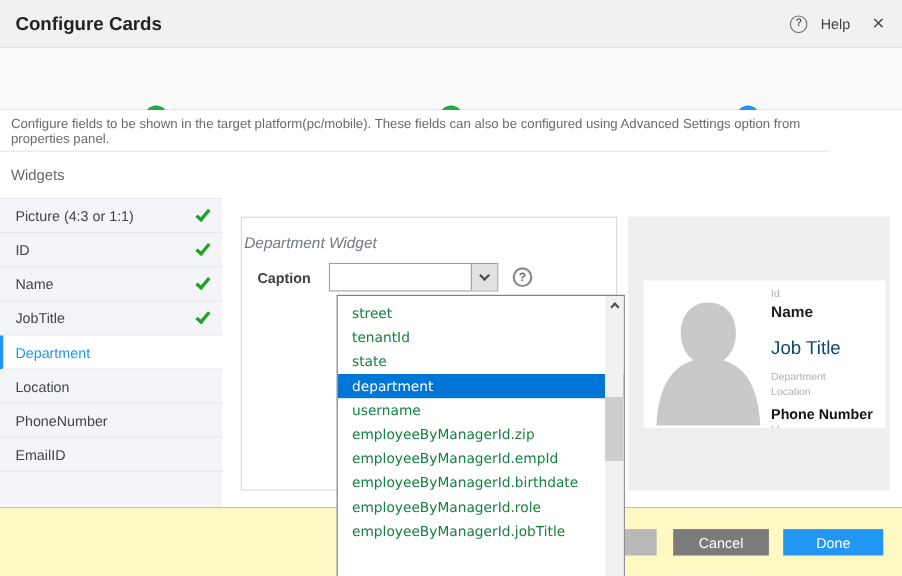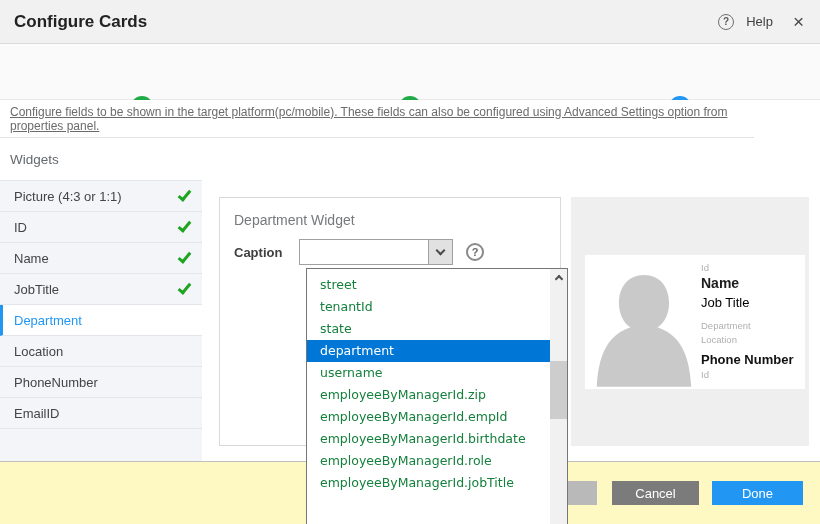--- a/index.html
+++ b/index.html
@@ -27,41 +27,41 @@
   .step-circle.done { background:var(--green,#21ab47); }
   .step-circle.current { background:var(--accent,#2196f3); color:#fff; font-size:12px; }
   .step-label { margin-top:5px; font-size:12px; color:#555; }
   .step-label.current { color:#333; }
   .check-glyph { display:inline-block; width:6px; height:11px; border-right:2.5px solid #fff;
     border-bottom:2.5px solid #fff; transform:rotate(40deg); margin-top:-3px; }
 
   
   .desc { position:absolute; left:0; top:100px; width:754px; height:38px;
     border-bottom:1px solid #e2e2e2; display:flex; align-items:center;
-    padding-left:10px; font-size:12px; color:#6b6b6b; background:#fff;text-decoration:underline; }
+    padding-left:10px; font-size:12px; color:#6b6b6b; background:#fff; }
   .widgets-heading { position:absolute; left:0; top:138px; width:820px; height:42px;
     display:flex; align-items:center; padding-left:10px; font-size:13.5px; color:#64696e; background:#fff; }
 
   
   .sidebar { position:absolute; left:0; top:180px; width:202px; height:281px;
     background:#f3f5f8; border-top:1px solid #e3e6ea; }
   .side-row { height:31px; background:#f3f5f8; border-bottom:1px solid #e3e6ea;
     display:flex; align-items:center; padding:0 14px; cursor:pointer; }
   .side-row .side-label { font-size:13px; color:#41454b; }
   .side-row.sel { background:#fff; border-left:3px solid var(--accent,#2196f3); padding-left:11px; }
   .side-row.sel .side-label { color:var(--accent,#2196f3); }
   .side-check { margin-left:auto; width:7px; height:13px;
     border-right:3px solid var(--check-green,#1da520);
     border-bottom:3px solid var(--check-green,#1da520);
     transform:rotate(40deg); margin-top:-4px; }
 
   
   .main-panel { position:absolute; left:219px; top:197px; width:342px; height:249px;
     background:#fff; border:1px solid #d9d9d9; }
-  .panel-title { position:absolute; left:14px; top:14px; font-size:14px; color:#75797d; }
+  .panel-title { position:absolute; left:2px; top:14px; font-size:14px; color:#75797d;font-style:italic; }
   .caption-label { position:absolute; left:14px; top:47px; font-size:13px; font-weight:700; color:#404040; }
   .caption-select { position:absolute; left:79px; top:41px; width:154px; height:26px;
     background:#fff; border:1px solid #a0a0a0; cursor:pointer; }
   .select-value { position:absolute; left:6px; top:5px; font-size:12px; color:#222; }
   .select-arrow-btn { position:absolute; right:0; top:0; width:24px; height:24px;
     background:#e1e1e1; border-left:1px solid #a0a0a0;
     display:flex; align-items:center; justify-content:center; }
   .chev-down { width:7px; height:7px; border-right:2px solid #4a4a4a;
     border-bottom:2px solid #4a4a4a; transform:rotate(45deg); margin-top:-3px; }
   .panel-help { position:absolute; left:246px; top:45px; width:18px; height:18px;
@@ -82,21 +82,21 @@
     transform:rotate(45deg); margin-top:3px; }
   .dd-thumb { position:absolute; left:0; top:92px; width:17px; height:58px; background:#cdcdcd; cursor:grab; }
 
   
   .preview { position:absolute; left:571px; top:197px; width:238px; height:249px; background:#efefef; }
   .card { position:absolute; left:14px; top:58px; width:220px; height:134px; background:#fff; overflow:hidden; }
   .silhouette { position:absolute; left:6px; bottom:0; width:106px; height:122px; }
   .card-text { position:absolute; left:116px; top:7px; }
   .ct-tiny { font-size:9.5px; color:#b0b0b0; }
   .ct-name { font-size:14px; font-weight:700; color:#1c1c1c; margin-top:2px; }
-  .ct-job { font-size:13px; color:#000000; margin-top:4px; }
+  .ct-job { font-size:17px; color:#0c4a6e; margin-top:16px; }
   .ct-dept { margin-top:10px; }
   .ct-loc { margin-top:3px; }
   .ct-phone { font-size:13px; font-weight:700; color:#111; margin-top:7px; }
   .ct-id2 { margin-top:2px; }
 
   
   .footer { position:absolute; left:0; top:461px; width:820px; height:63px;
     background:#fef9c3; border-top:1px solid #c0c0c0; z-index:1; }
   .btn { position:absolute; top:19px; height:24px; border:none; color:#fff; font-size:13px;
     font-family:"Liberation Sans",sans-serif; cursor:pointer; }

